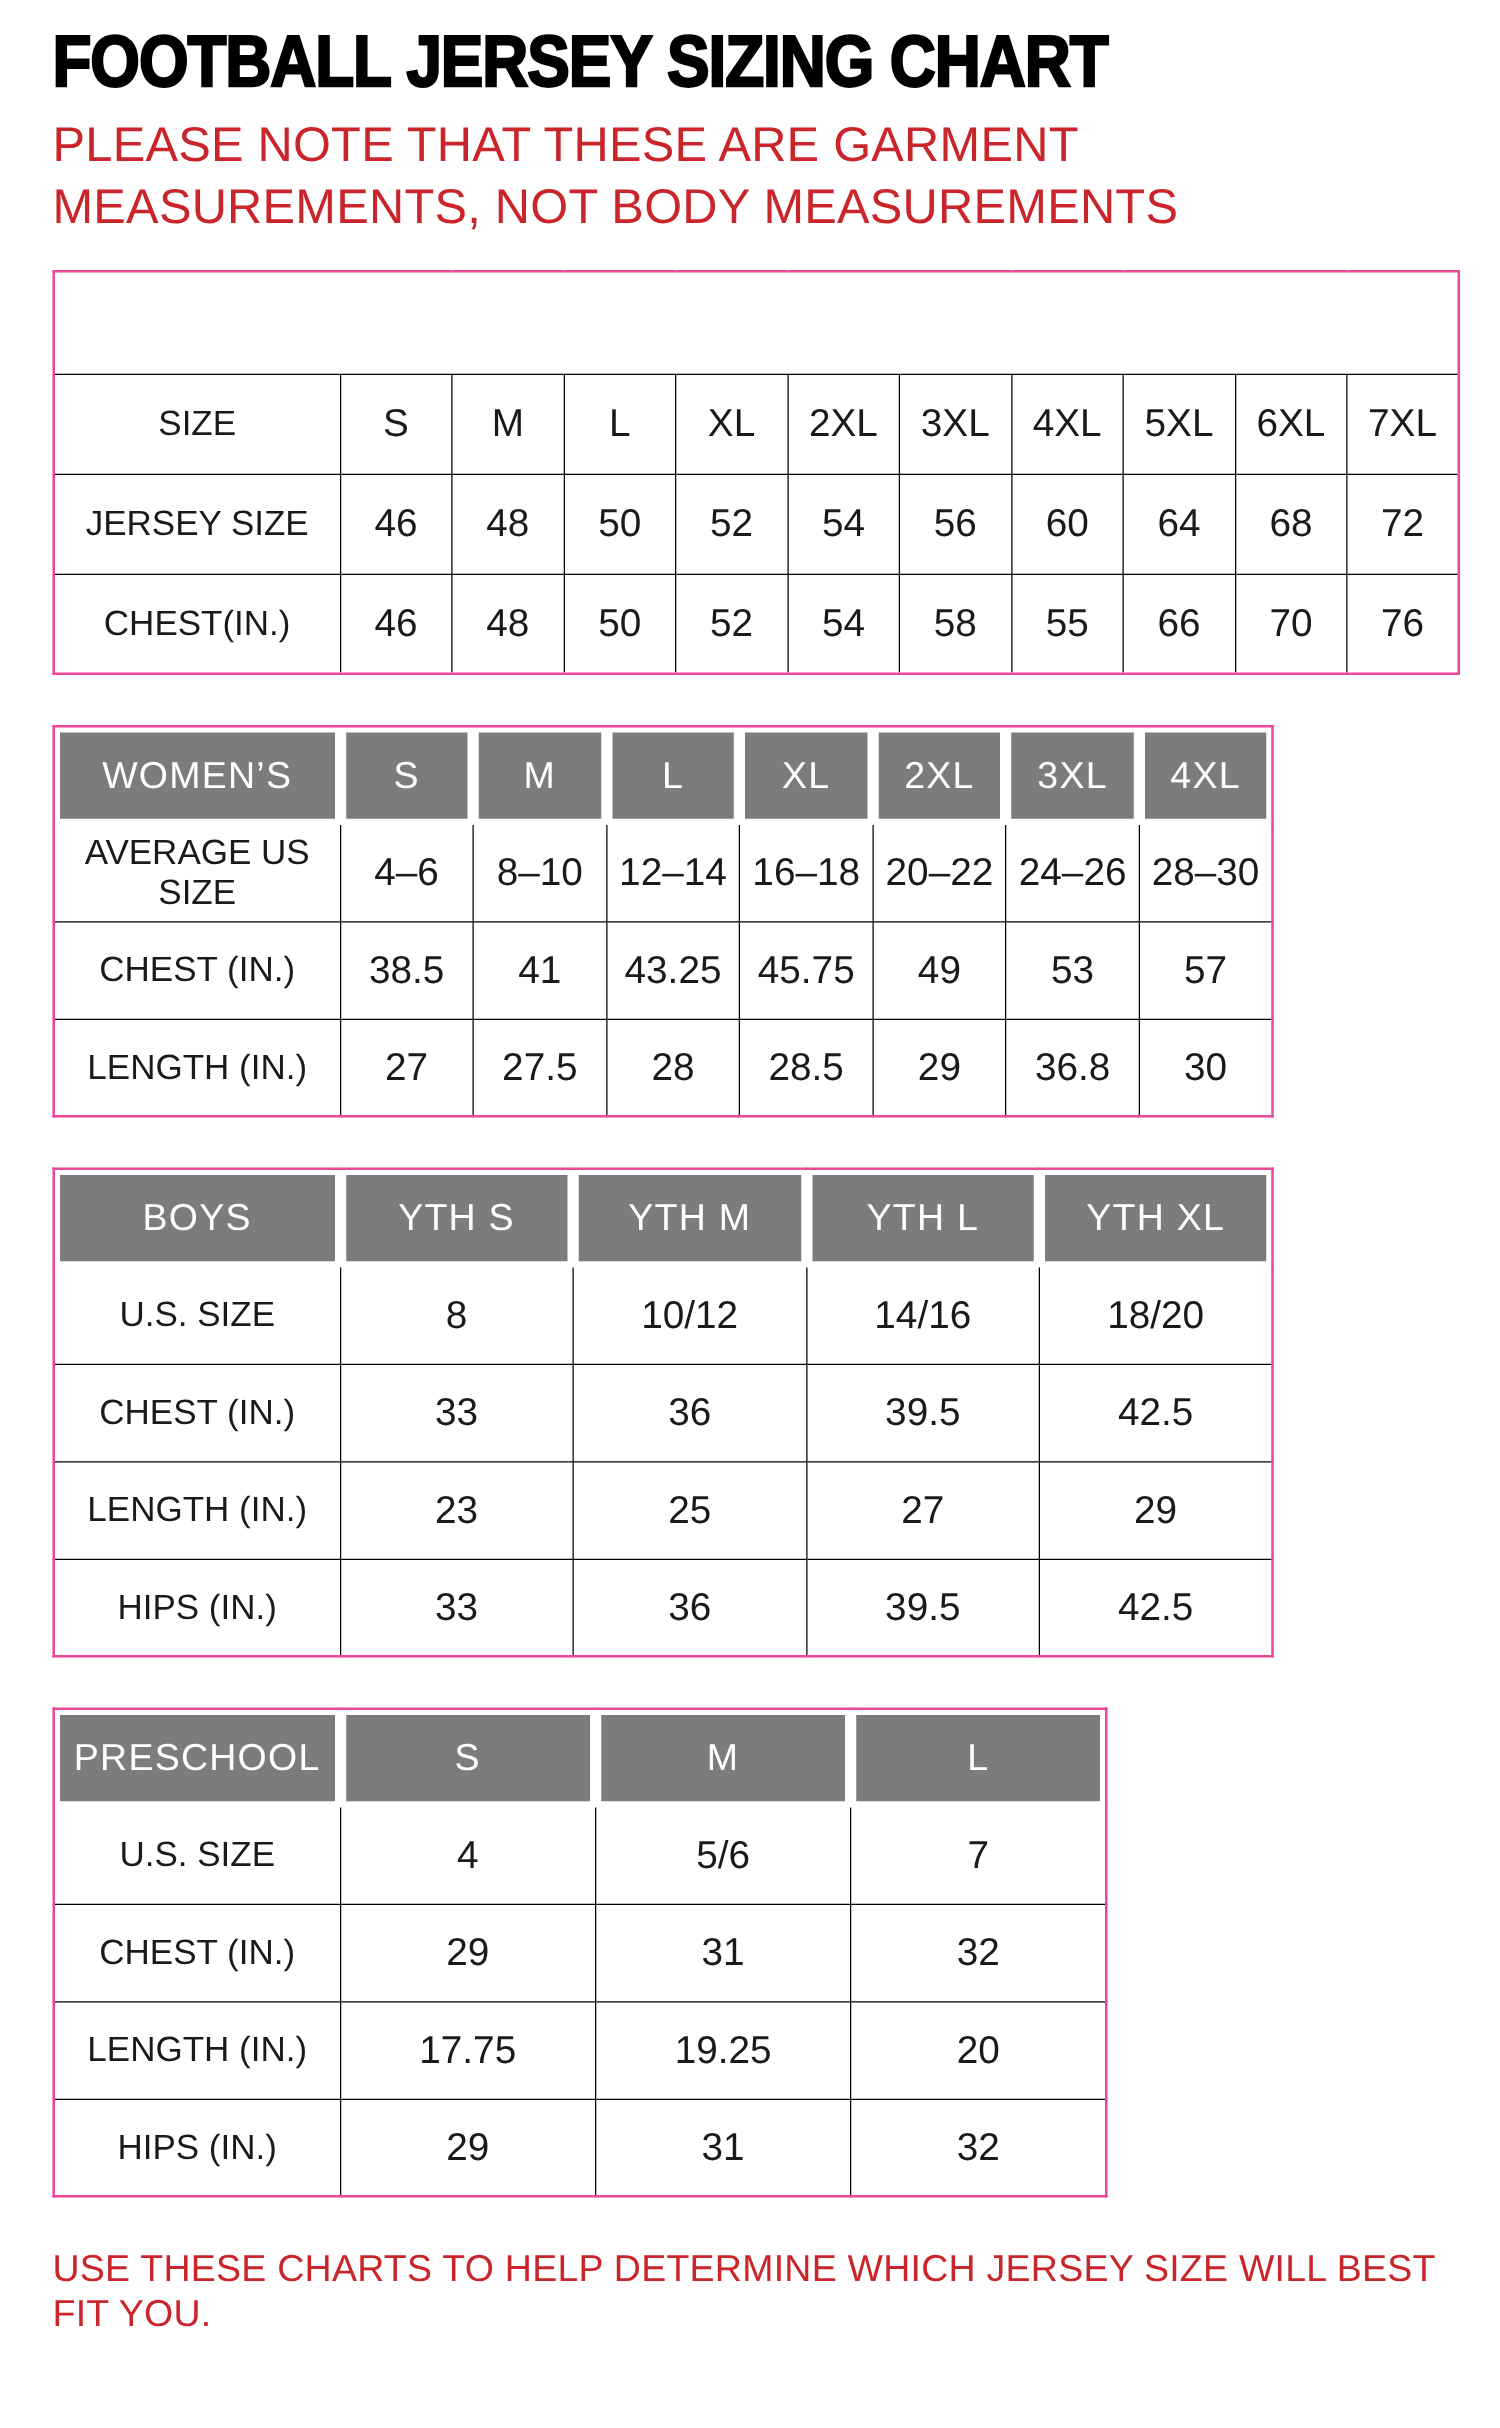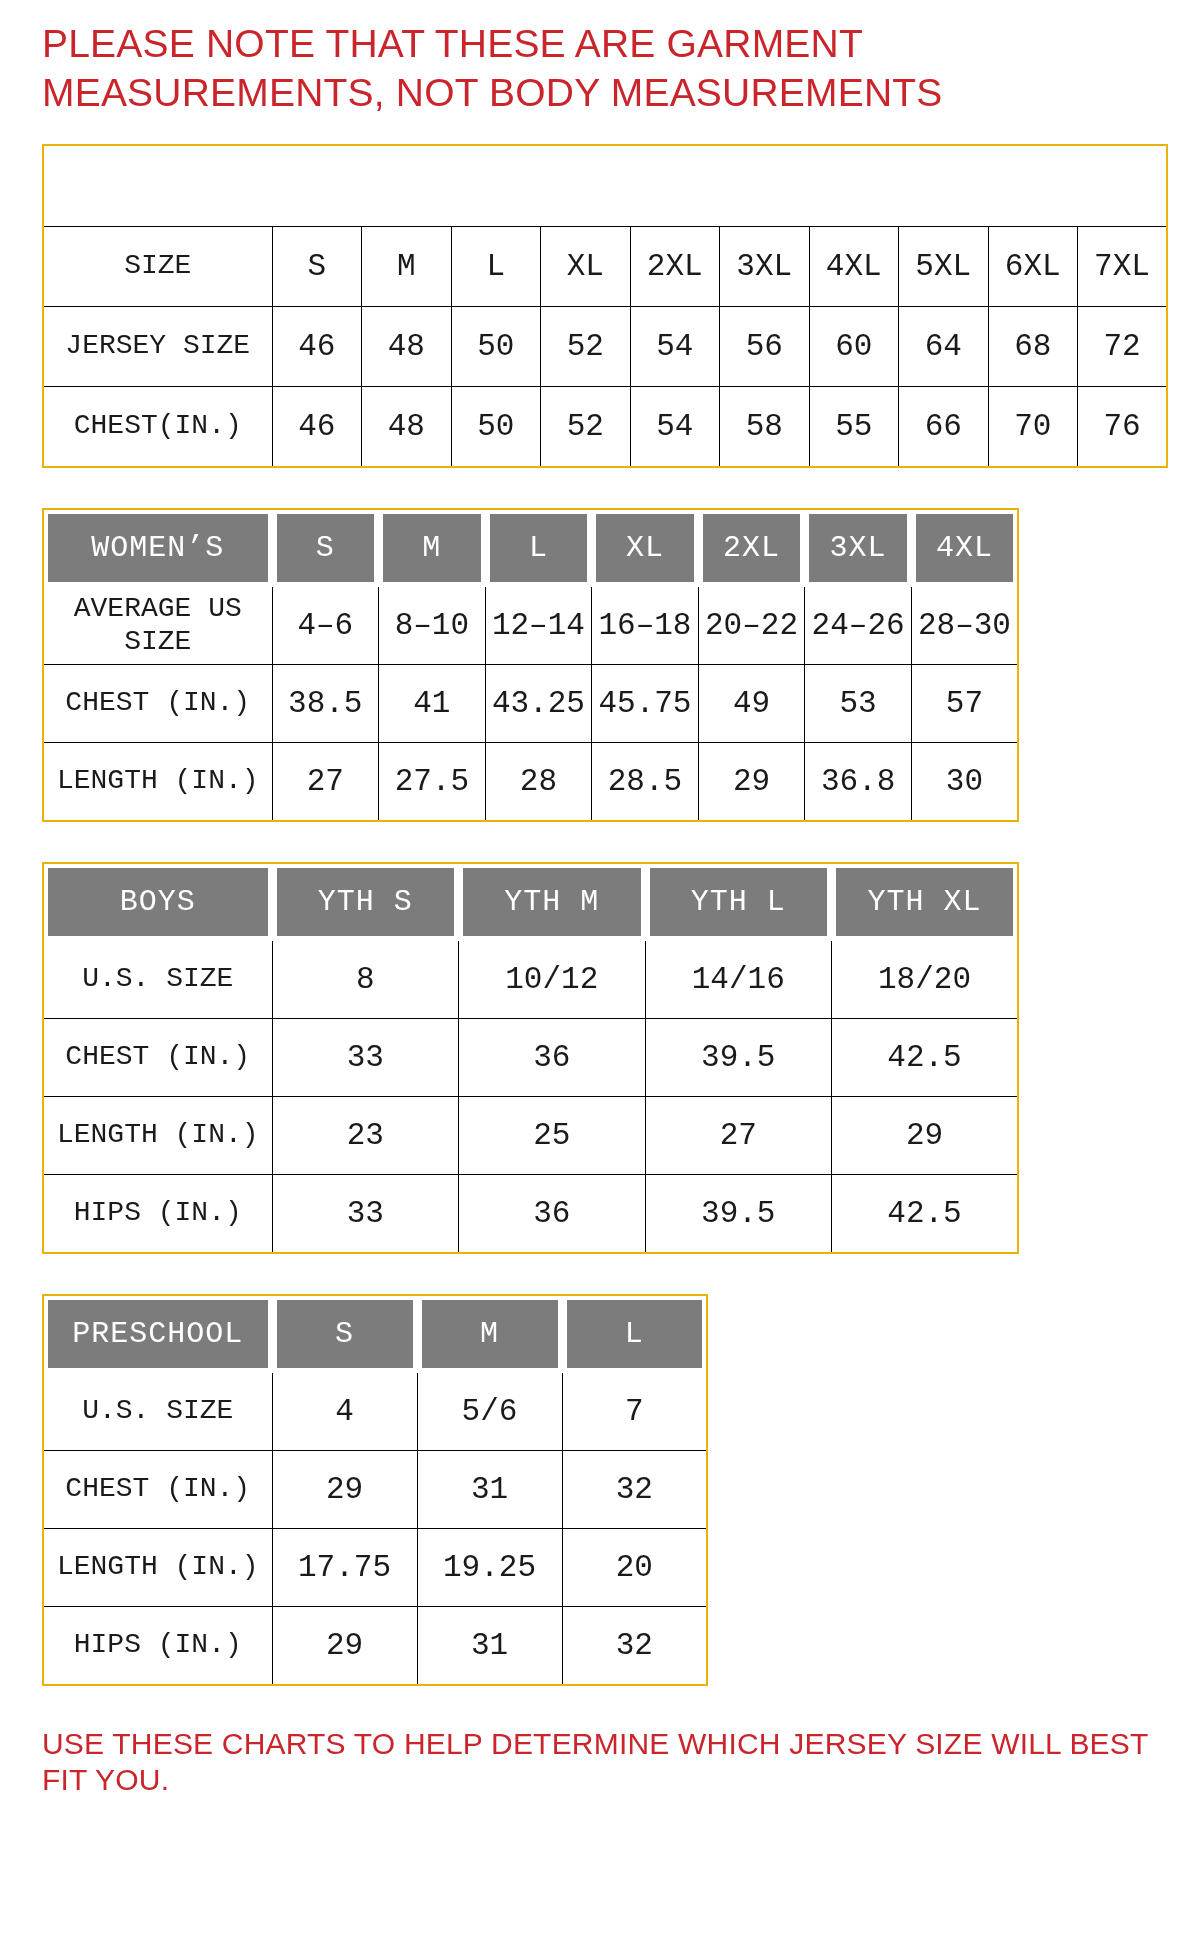--- a/index.html
+++ b/index.html
@@ -42,24 +42,23 @@
     color: #c9252b;
     font-size: 30px;
     line-height: 1.2;
     margin: 0 0 24px 0;
     letter-spacing: 0.2px;
   }
 
   
   table.tbl {
     border-collapse: collapse;
-    border: 2px solid #eab308;
+    border: 2px solid #ec4899;
     table-layout: fixed;
     margin: 0 0 40px 0;
-    font-family: Liberation Mono, monospace;
   }
   table.tbl th, table.tbl td {
     border: 1px solid #000;
     background: #fff;
     text-align: center;
     vertical-align: middle;
     padding: 2px 4px;
   }
   table.tbl th.lbl {
     font-size: 28px;
@@ -80,21 +79,21 @@
     background: #7c7c7c;
     color: #fff;
     height: 82px;
     font-size: 36px;
     font-weight: 400;
     letter-spacing: 3px;
   }
 
   
   .womens, .boys { width: 977px; padding-left: 44px; }
-  .preschool { width: 666px; }
+  .preschool { width: 844px; }
   .womens tbody tr, .boys tbody tr, .preschool tbody tr { height: 78px; }
 
   table.tbl th.gray {
     border: 1px solid #fff;
     background: #fff;
     padding: 4px;
     height: 78px;
   }
   th.gray .hdr {
     background: #7c7c7c;
@@ -107,20 +106,21 @@
     font-size: 30px;
     font-weight: 400;
     letter-spacing: 1px;
   }
 </style>
 </head>
 <body>
 
 <div class="page">
 
+  <h1 class="title"><span class="condense">FOOTBALL JERSEY SIZING CHART</span></h1>
 
   <p class="note">PLEASE NOTE THAT THESE ARE GARMENT MEASUREMENTS, NOT BODY MEASUREMENTS</p>
 
   <table class="tbl mens">
     <colgroup>
         <col class="c-label">
         <col span="10">
       </colgroup>
     <thead>
       <tr>

